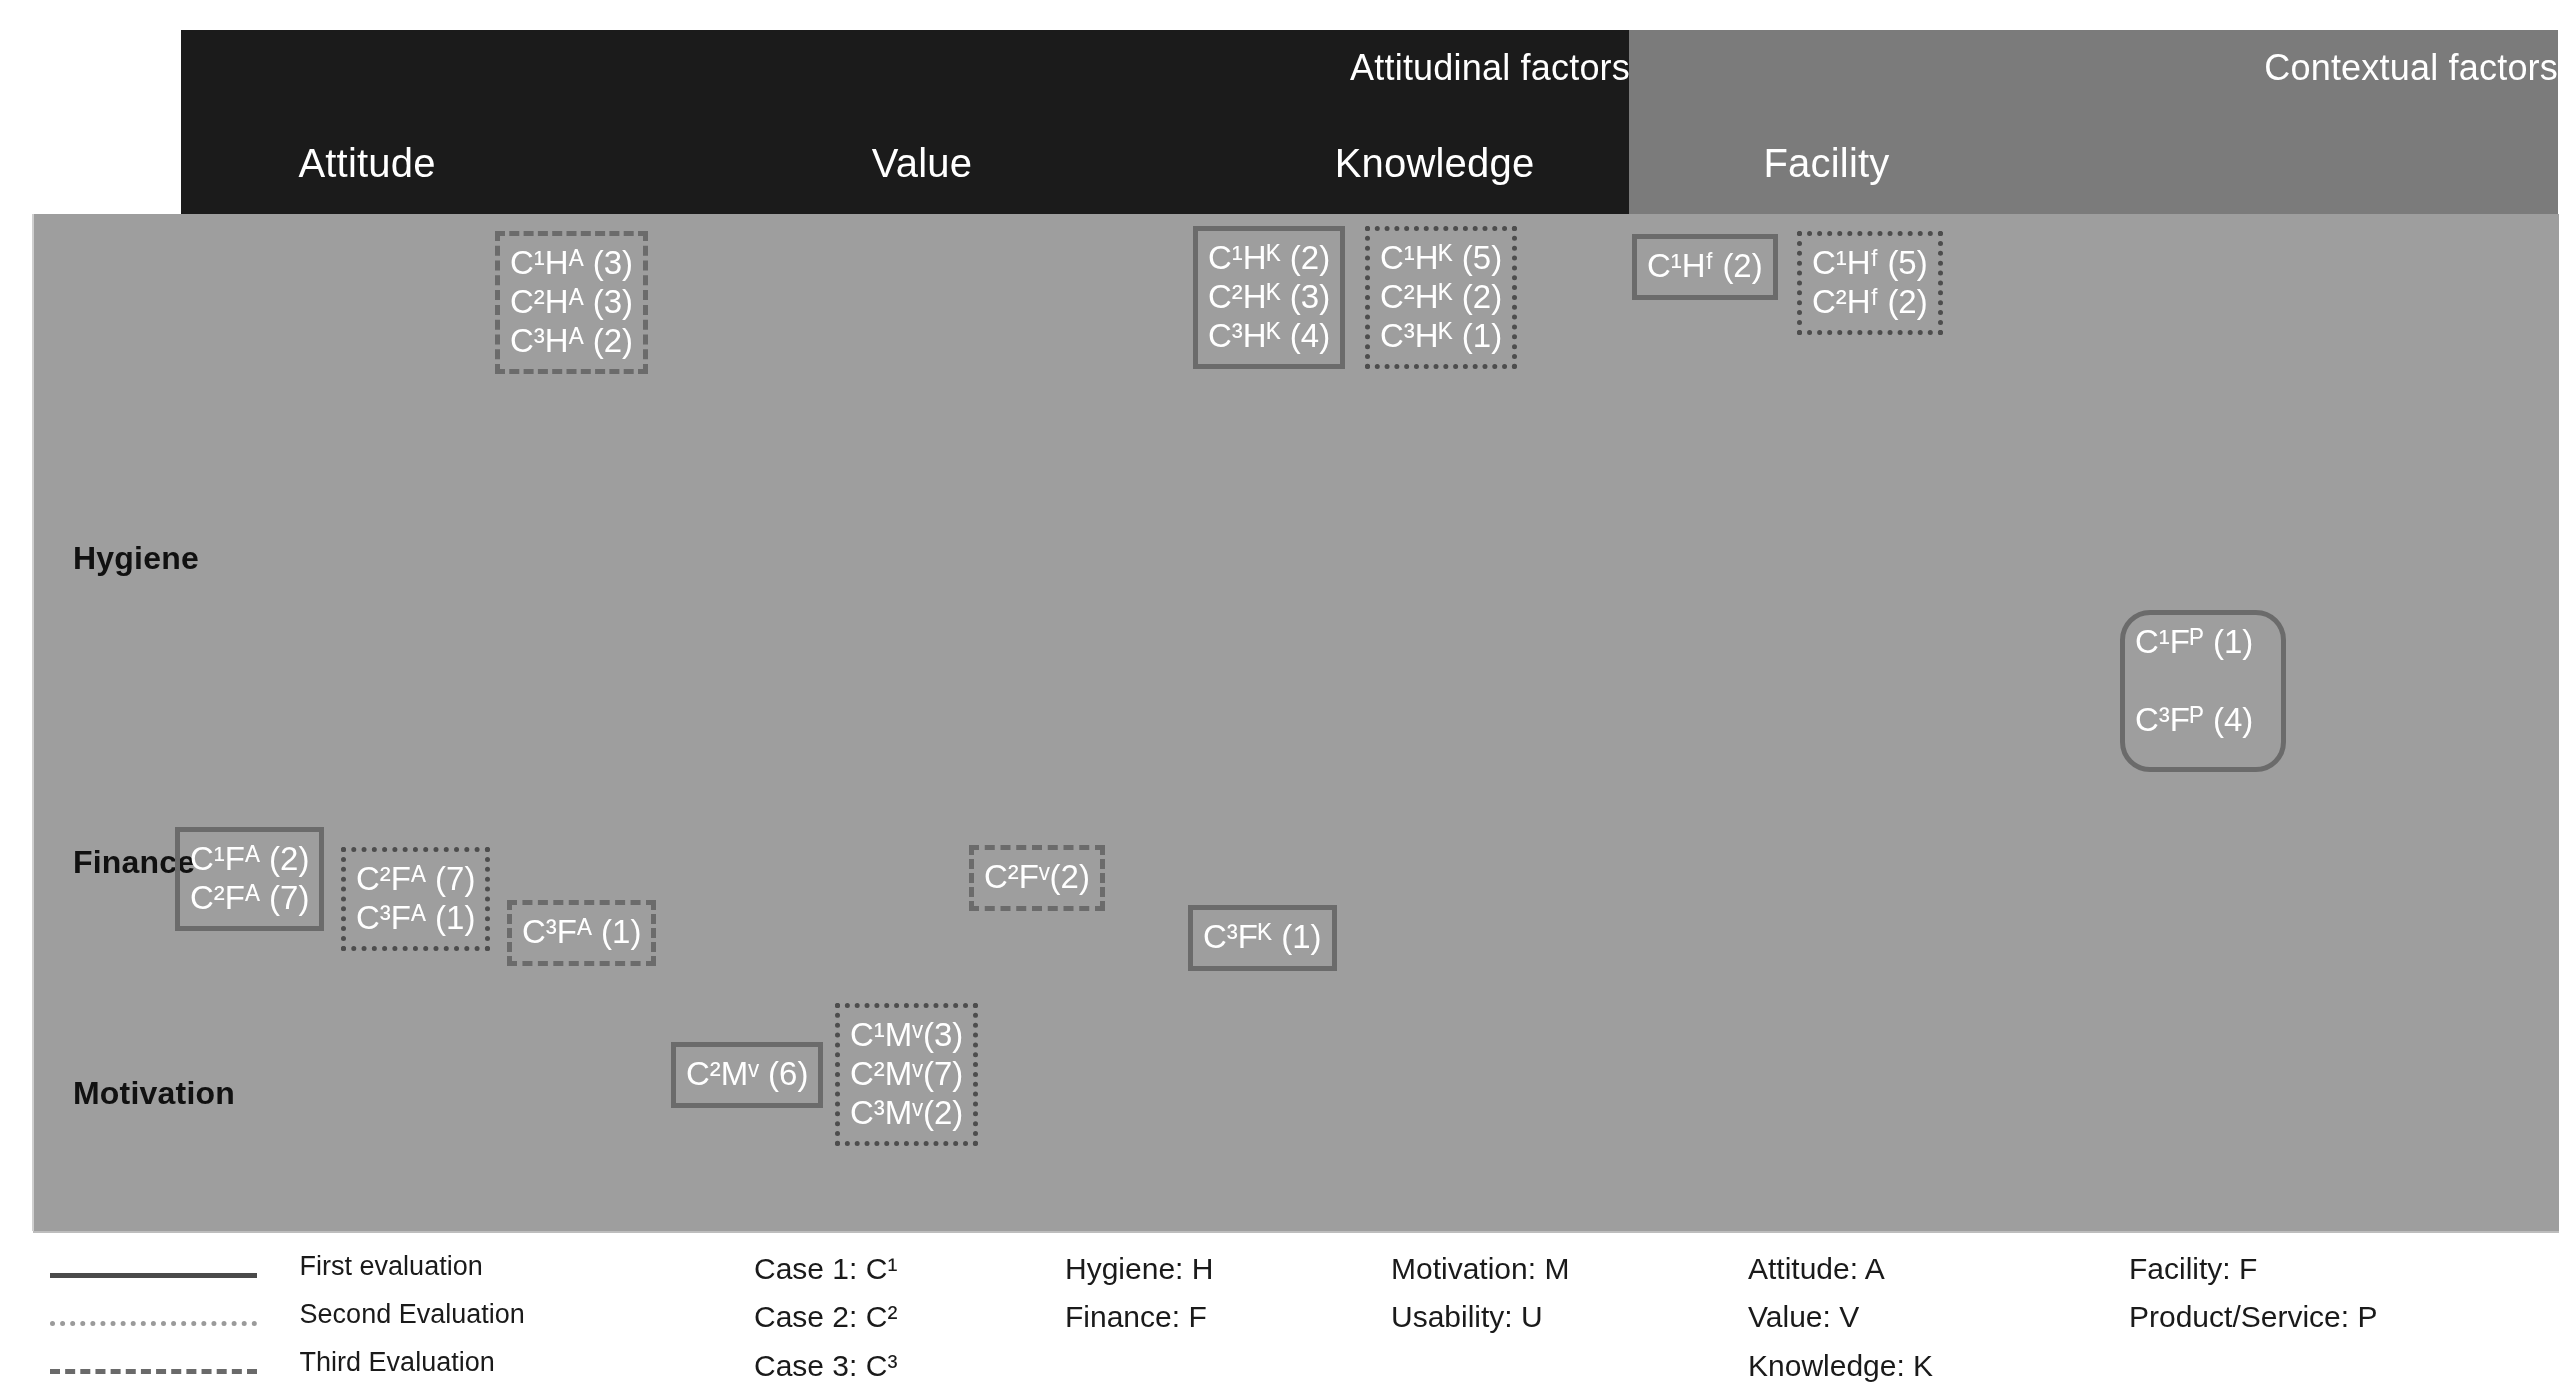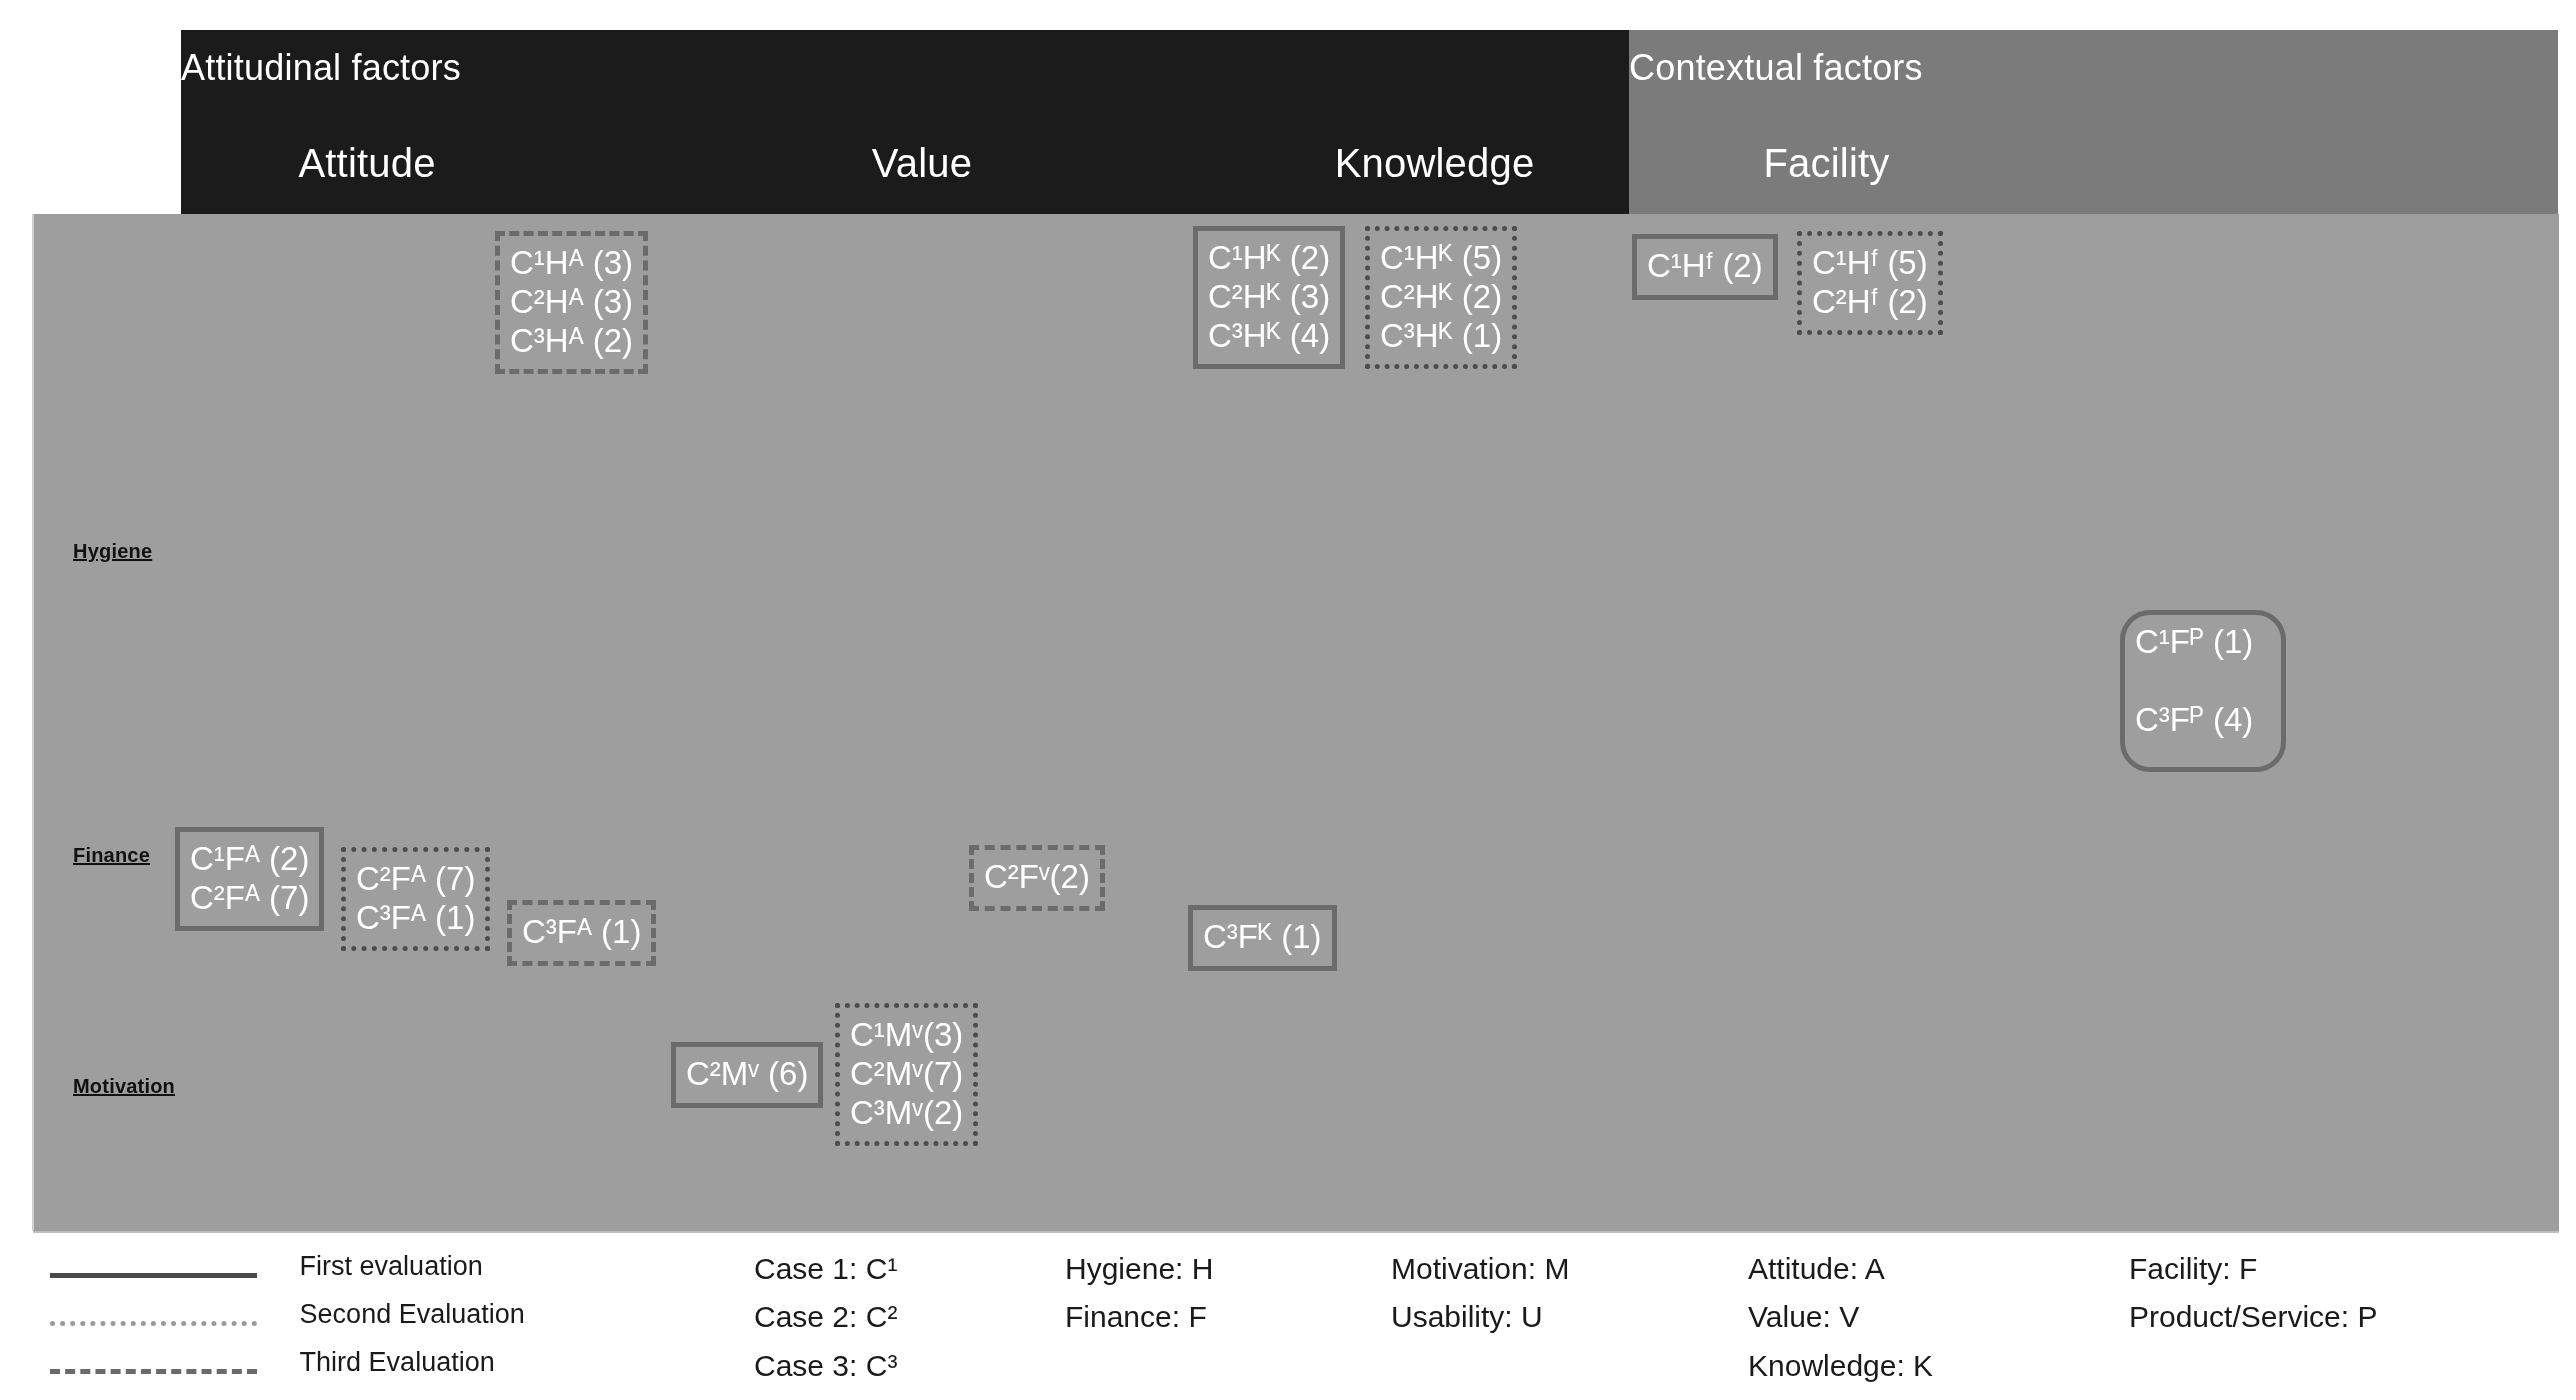--- a/index.html
+++ b/index.html
@@ -36,21 +36,21 @@
   #group-contextual {
     left: 1629px;
     width: 929px;
     background: #7b7b7b;
   }
   .group-title {
     position: absolute;
     top: 16.6px;
     left: 0;
     width: 100%;
-    text-align: left;
+    text-align: right;
     color: #ffffff;
     font-size: 36px;
     letter-spacing: 0.2px;
   }
   .col-title {
     position: absolute;
     top: 111px;
     color: #ffffff;
     font-size: 40px;
     text-align: center;
@@ -64,25 +64,24 @@
     left: 33px;
     top: 214px;
     width: 2526px;
     height: 1017px;
     background: #9e9e9e;
   }
   .row-label {
     position: absolute;
     left: 40px;
     color: #111111;
-    font-size: 20px;
+    font-size: 32px;
     font-weight: bold;
     letter-spacing: 0.2px;
     white-space: nowrap;
-    text-decoration: underline;
   }
 
   
   .cellbox {
     position: absolute;
     box-sizing: border-box;
     color: #ffffff;
     font-size: 33px;
     line-height: 1.18;
     padding: 8.3px 10px;

